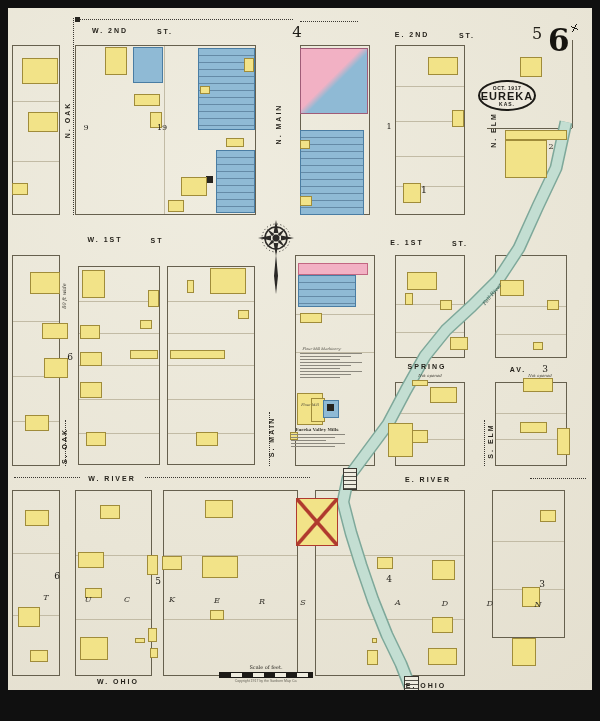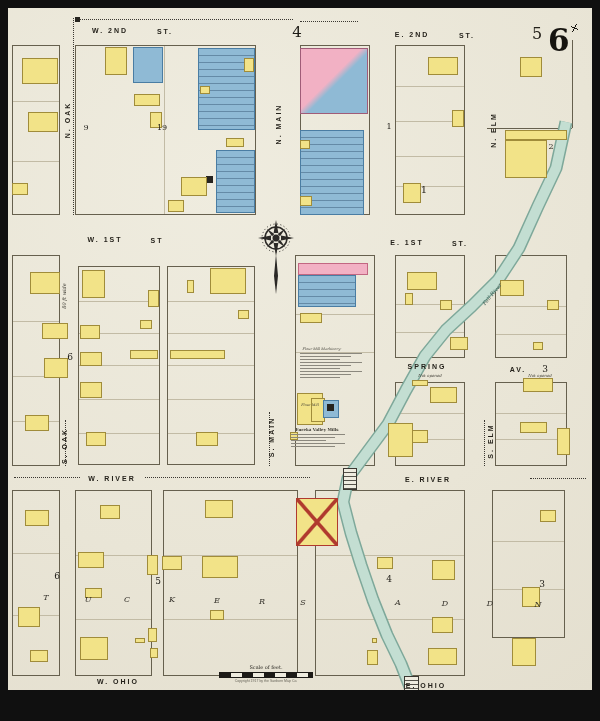--- a/index.html
+++ b/index.html
@@ -279,20 +279,25 @@
       <div class="note" style="left: 291px; top: 434px; width: 54px;">
         <i style="width: 100%;"></i>
         <i style="width: 82%;"></i>
         <i style="width: 64%;"></i>
         <i style="width: 100%;"></i>
         <i style="width: 82%;"></i>
       </div>
     </div>
 
   <div class="layer" id="text-layer">
+    <div id="stamp">
+      <div class="d">OCT. 1917</div>
+      <div class="c">EUREKA</div>
+      <div class="s">KAS.</div>
+    </div>
     <div id="sheet5">5</div>
     <div id="sheet6"><span>6</span><span class="orn"></span></div>
     <div id="scalebox">
       <div class="lab">Scale of feet.</div>
       <div class="bar"></div>
       <div class="cop">Copyright 1917 by the Sanborn Map Co.</div>
     </div>
   <div class="street" style="left: 110px; top: 30px;">W. 2ND</div>
       <div class="street" style="left: 165px; top: 31px;">ST.</div>
       <div class="street" style="left: 412px; top: 34px;">E. 2ND</div>

